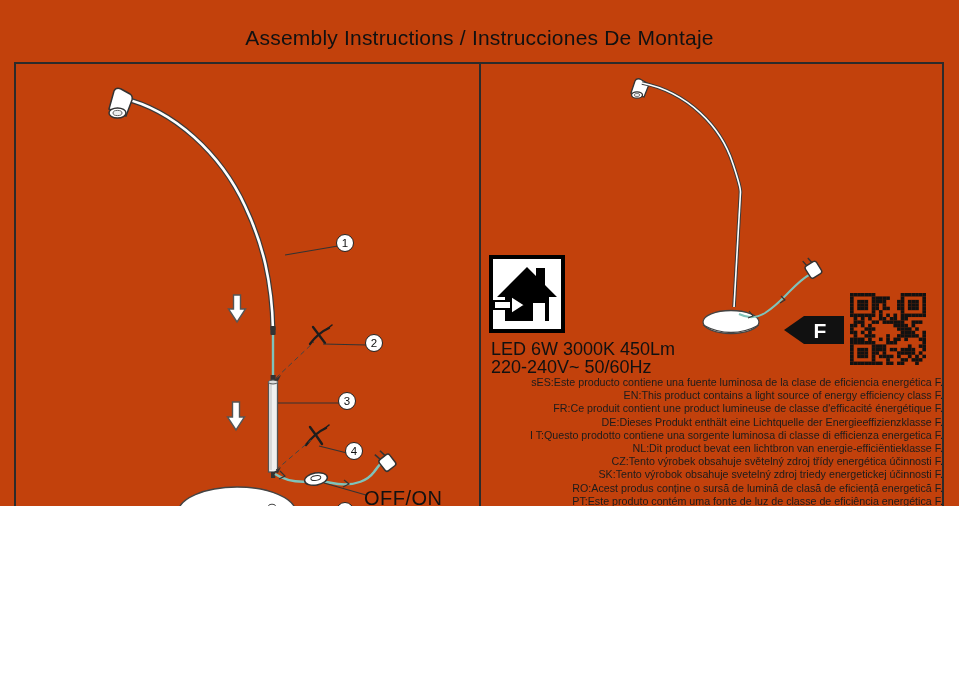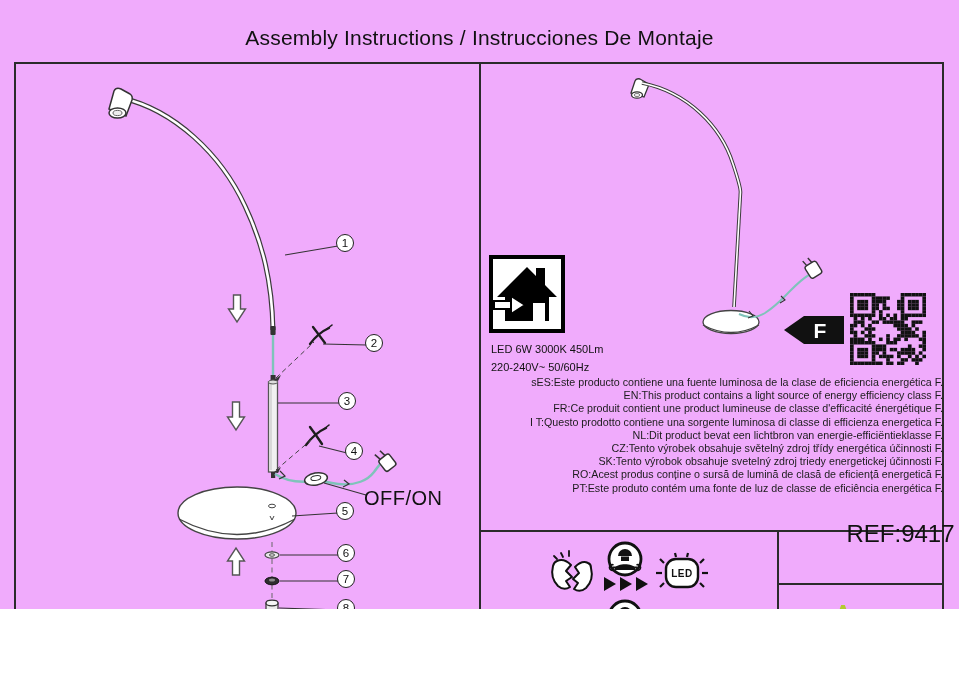--- a/index.html
+++ b/index.html
@@ -1,33 +1,33 @@
 <!DOCTYPE html>
 <html style="--cord: #7fc3ba; --brand-green: #b2cb2f;"><head>
 <meta charset="utf-8">
 <style>
   html,body{margin:0;padding:0;background:#fff;}
-  .page{position:relative;width:959px;height:609px;background:#f0abfc;overflow:hidden;
+  .page{position:relative;width:959px;height:506px;background:#c2410c;overflow:hidden;
         font-family:"Liberation Sans",sans-serif;color:#1a1a1a;}
   svg{font-family:"Liberation Sans",sans-serif;}
   .title{position:absolute;top:26px;left:0;width:100%;text-align:center;
          font-size:21px;color:#111;letter-spacing:.2px;}
   .box{position:absolute;left:14px;top:62px;width:930px;height:599px;
        border:2px solid #2b2b2b;box-sizing:border-box;}
   .divider{position:absolute;background:#2b2b2b;}
   #div-main-v{left:463px;top:0;width:2px;height:595px;}
   #div-main-h{left:463px;top:466px;width:463px;height:2px;}
   #div-br-v{left:761px;top:466px;width:2px;height:129px;}
   #div-ref-h{left:761px;top:519px;width:165px;height:2px;}
   .abs{position:absolute;}
   .part-circle{position:absolute;width:18px;height:18px;border:1.4px solid #222;
        border-radius:50%;background:#fff;display:flex;align-items:center;justify-content:center;
        font-size:11.5px;color:#111;box-sizing:border-box;}
   .offon{position:absolute;left:364px;top:487px;font-size:20px;color:#111;letter-spacing:.5px;}
-  .specs{position:absolute;left:475px;top:277px;font-size:11px;line-height:17.5px;color:#111;}
+  .specs{position:absolute;left:475px;top:277px;font-size:18px;line-height:17.5px;color:#111;}
   .langs{position:absolute;left:475px;top:312px;font-size:10.7px;line-height:13.2px;color:#1c1c1c;width:452px;text-align:right;}
   .ref-cell{position:absolute;left:763px;top:444px;width:163px;height:51px;
        display:flex;align-items:center;justify-content:center;font-size:24px;color:#111;margin-left:40px;}
   .logo-cell{position:absolute;left:763px;top:521px;width:163px;height:74px;
        display:flex;align-items:center;justify-content:center;}
   .logo{position:relative;font-family:"Liberation Serif",serif;font-size:46px;color:#151515;
         display:inline-flex;align-items:baseline;line-height:1;}
   .logo .caret-svg{margin:0 1px;transform:translateY(2px);}
   .logo .arc-svg{position:absolute;left:28px;bottom:-8px;}
   .cord{stroke:var(--cord);}
@@ -433,20 +433,21 @@
 
     <div class="specs">
       <div>LED 6W 3000K 450Lm</div>
       <div>220-240V~  50/60Hz</div>
     </div>
 
     <div class="langs">
       <div>sES:Este producto contiene una fuente luminosa de la clase de eficiencia energética F.</div>
       <div>EN:This product contains a light source of energy efficiency class F.</div>
       <div>FR:Ce produit contient une product lumineuse de classe d'efficacité énergétique F.</div>
+      <div>DE:Dieses Produkt enthält eine Lichtquelle der Energieeffizienzklasse F.</div>
       <div>I T:Questo prodotto contiene una sorgente luminosa di classe di efficienza energetica F.</div>
       <div>NL:Dit product bevat een lichtbron van energie-efficiëntieklasse F.</div>
       <div>CZ:Tento výrobek obsahuje světelný zdroj třídy energética účinnosti F.</div>
       <div>SK:Tento výrobok obsahuje svetelný zdroj triedy energetickej účinnosti F.</div>
       <div>RO:Acest produs conține o sursă de lumină de clasă de eficiență energetică F.</div>
       <div>PT:Este produto contém uma fonte de luz de classe de eficiência energética F.</div>
     </div>
 
     <svg class="abs" style="left:531px;top:486px" width="50" height="46" viewBox="0 0 50 46">
       <g fill="#fff" stroke="#111" stroke-width="2" stroke-linejoin="round">

